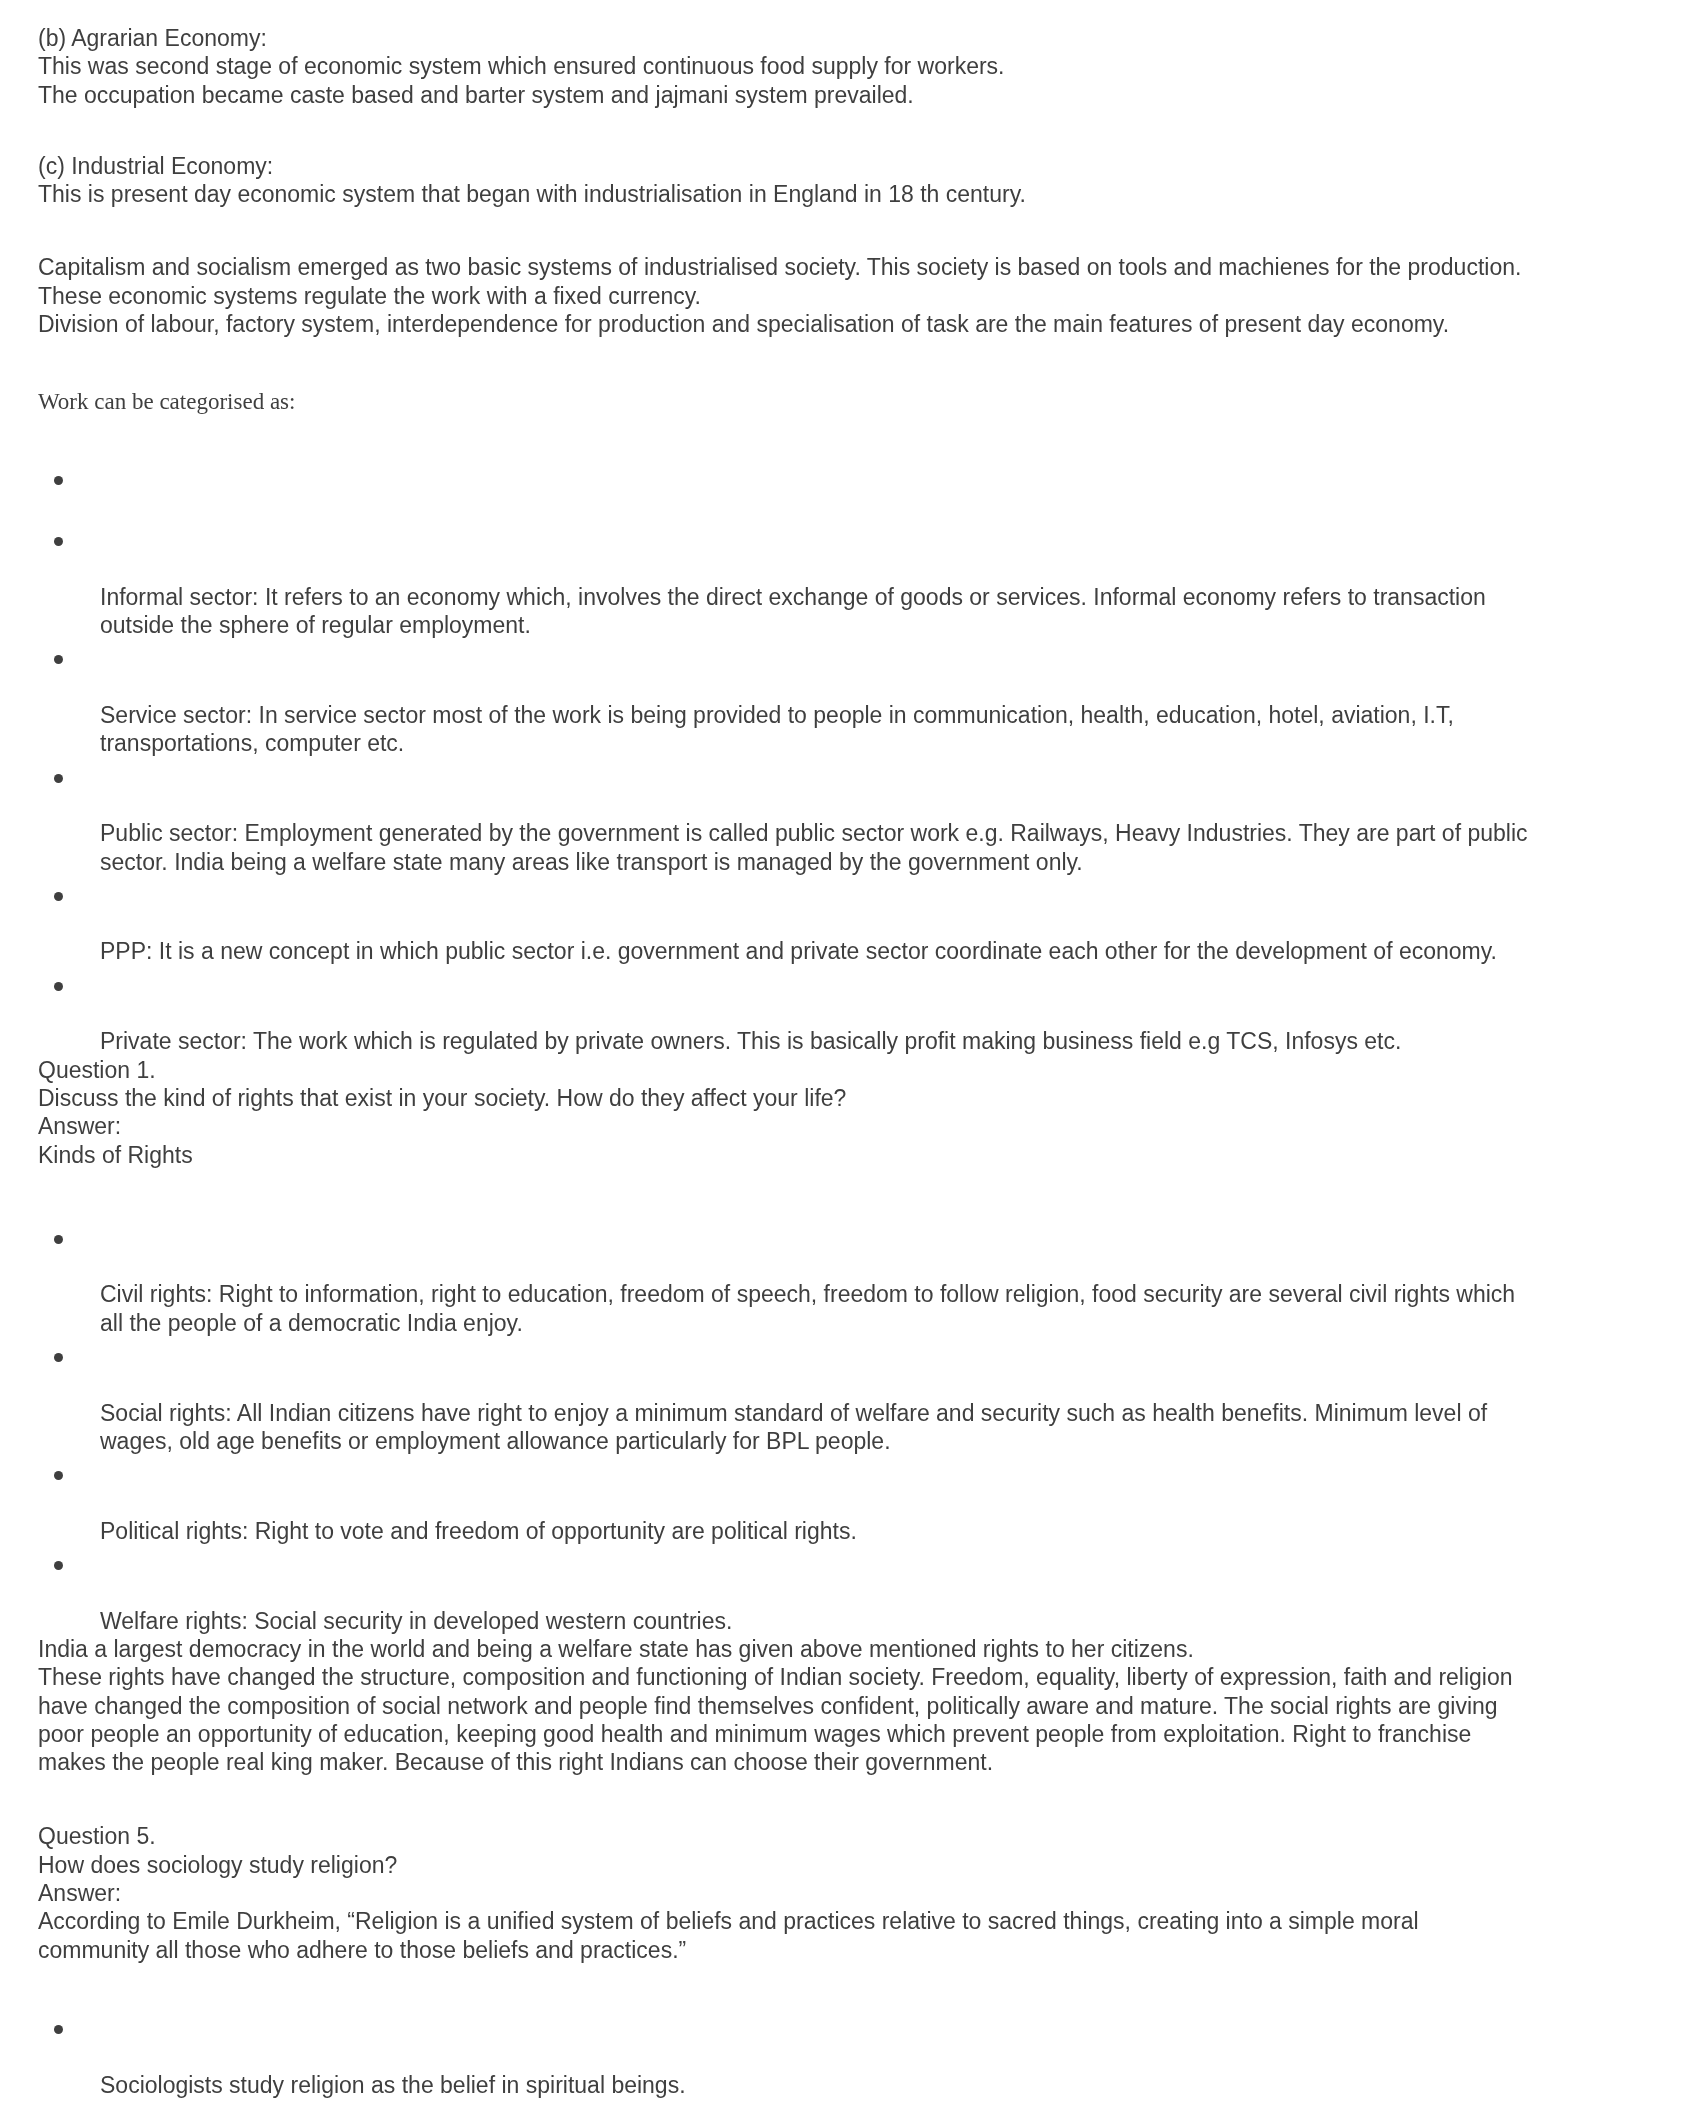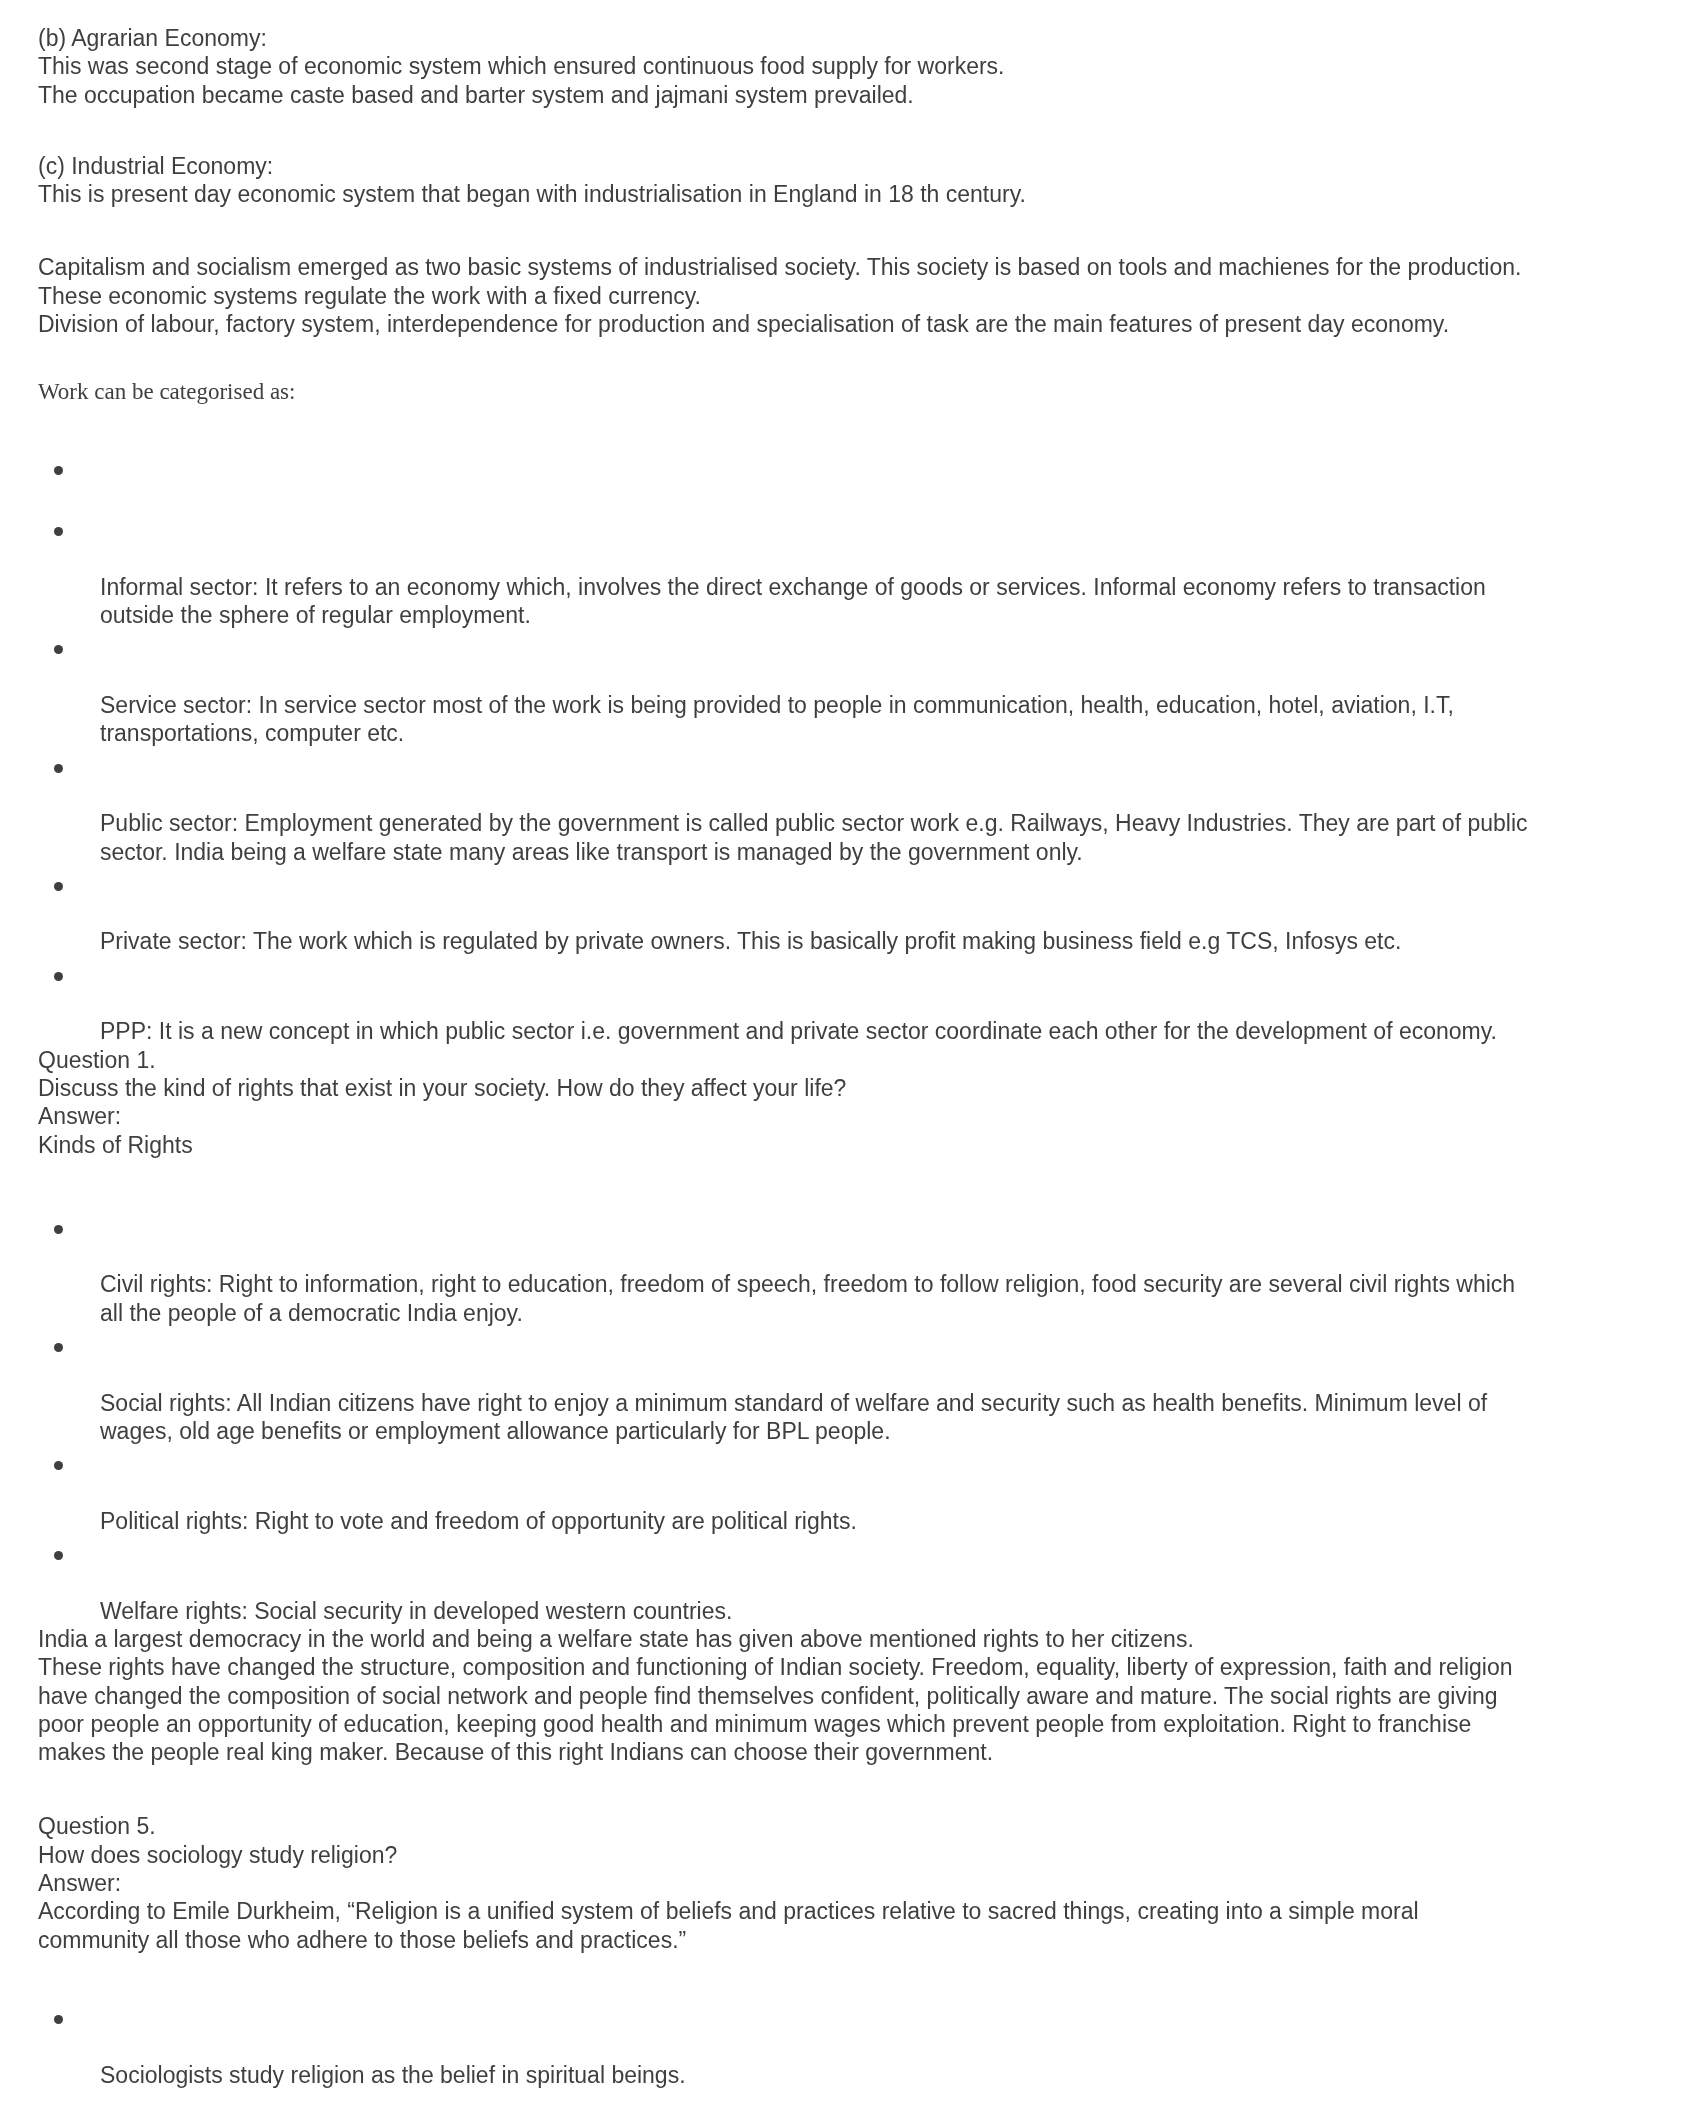--- a/index.html
+++ b/index.html
@@ -44,21 +44,21 @@
     left: 16px;
     top: 11px;
     width: 9px;
     height: 9px;
     border-radius: 50%;
     background: currentColor;
   }
   
   .mb43 { margin-bottom: 43px; }
   .mb45 { margin-bottom: 45px; }
-  .mb40 { margin-bottom: 40px; }
+  .mb40 { margin-bottom: 50px; }
   .mb48 { margin-bottom: 48px; font-family: Liberation Serif, serif; }
   .mb34 { margin-bottom: 34px; }
   .mb55 { margin-bottom: 55px; }
   .mb46 { margin-bottom: 46px; }
   .mb50 { margin-bottom: 50px; }
   .mb39 { margin-bottom: 39px; }
 </style>
 </head>
 <body>
 
@@ -91,25 +91,25 @@
       <span>Service sector: In service sector most of the work is being provided to people in communication, health, education, hotel, aviation, I.T,
 transportations, computer etc.</span>
     </li>
     <li>
       <span class="bullet"></span>
       <span>Public sector: Employment generated by the government is called public sector work e.g. Railways, Heavy Industries. They are part of public
 sector. India being a welfare state many areas like transport is managed by the government only.</span>
     </li>
     <li>
       <span class="bullet"></span>
-      <span>Private sector: The work which is regulated by private owners. This is basically profit making business field e.g TCS, Infosys etc.</span>
+      <span>PPP: It is a new concept in which public sector i.e. government and private sector coordinate each other for the development of economy.</span>
     </li>
     <li>
       <span class="bullet"></span>
-      <span>PPP: It is a new concept in which public sector i.e. government and private sector coordinate each other for the development of economy.</span>
+      <span>Private sector: The work which is regulated by private owners. This is basically profit making business field e.g TCS, Infosys etc.</span>
     </li>
   </ul>
 
   <p class="para mb55">Question 1.
 Discuss the kind of rights that exist in your society. How do they affect your life?
 Answer:
 Kinds of Rights</p>
 
   <ul class="blist mb40">
     <li>

